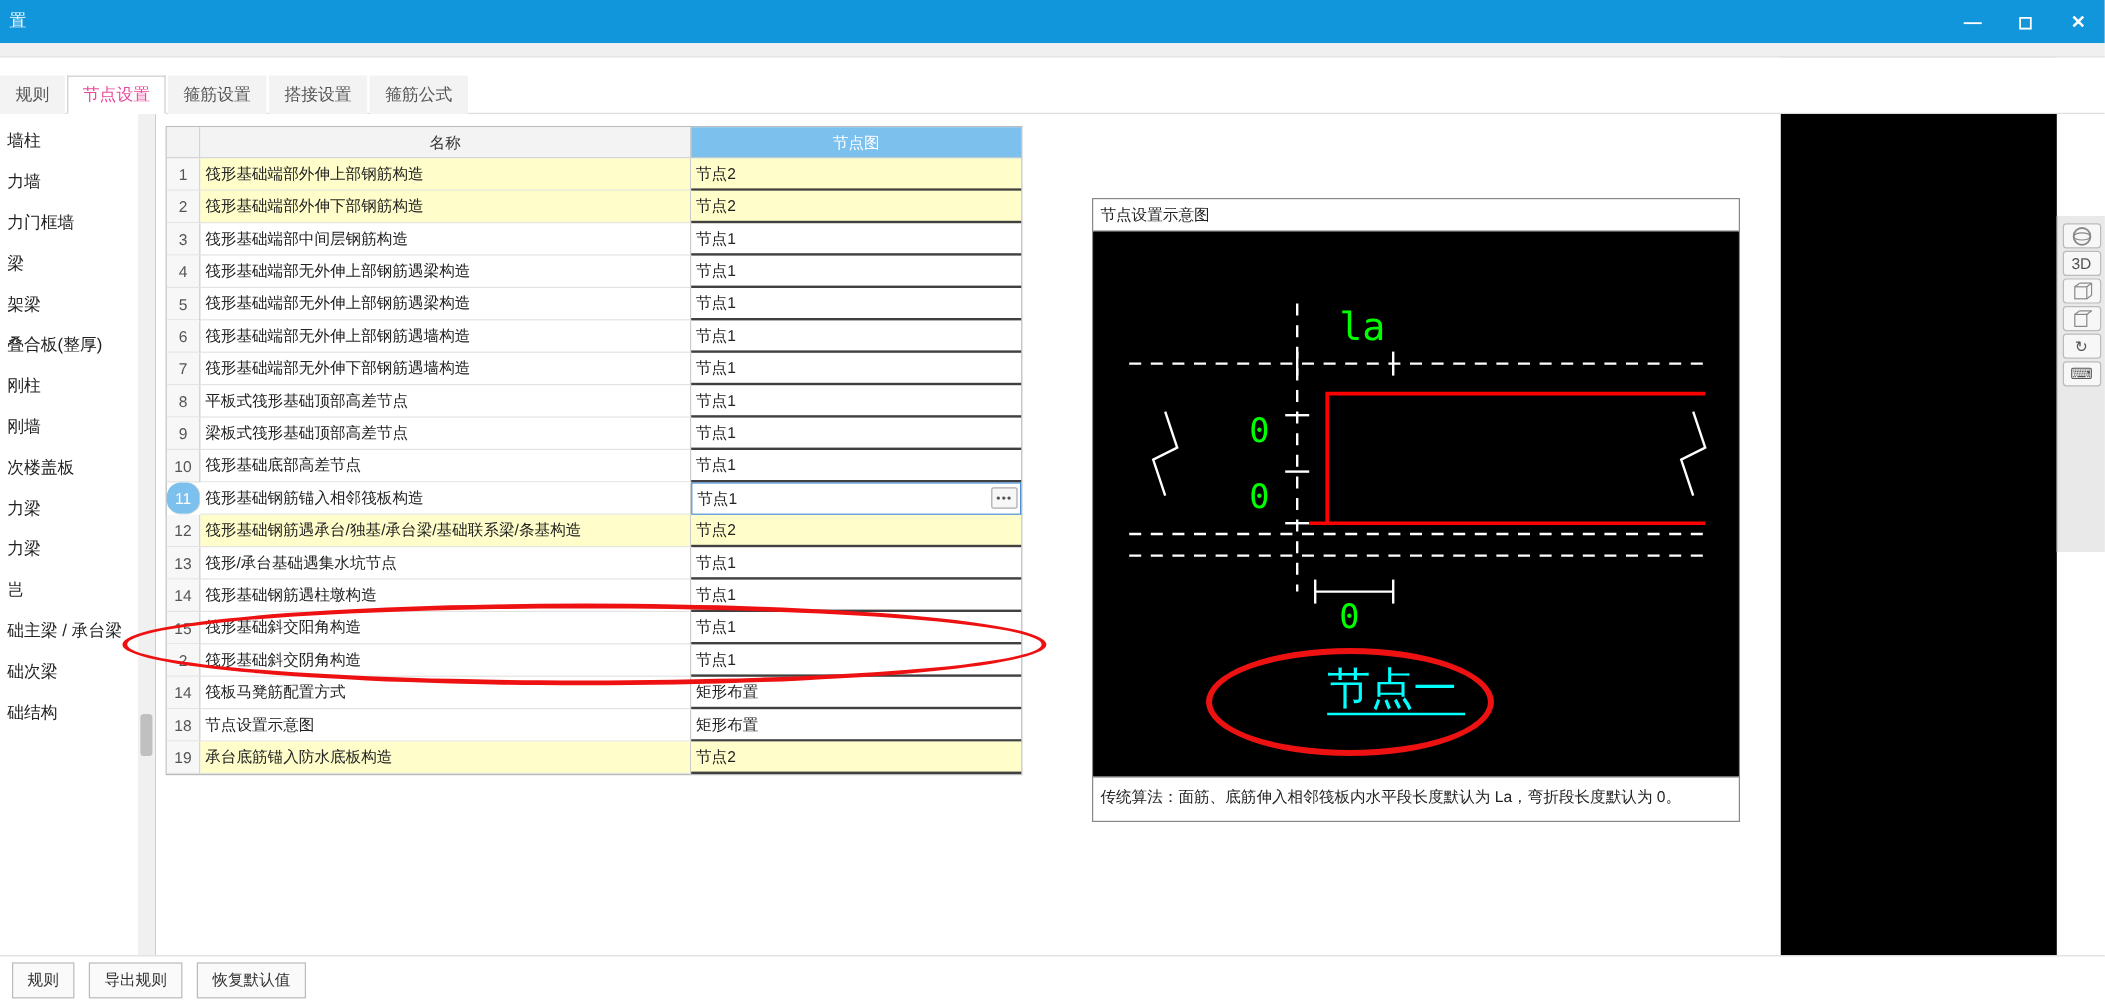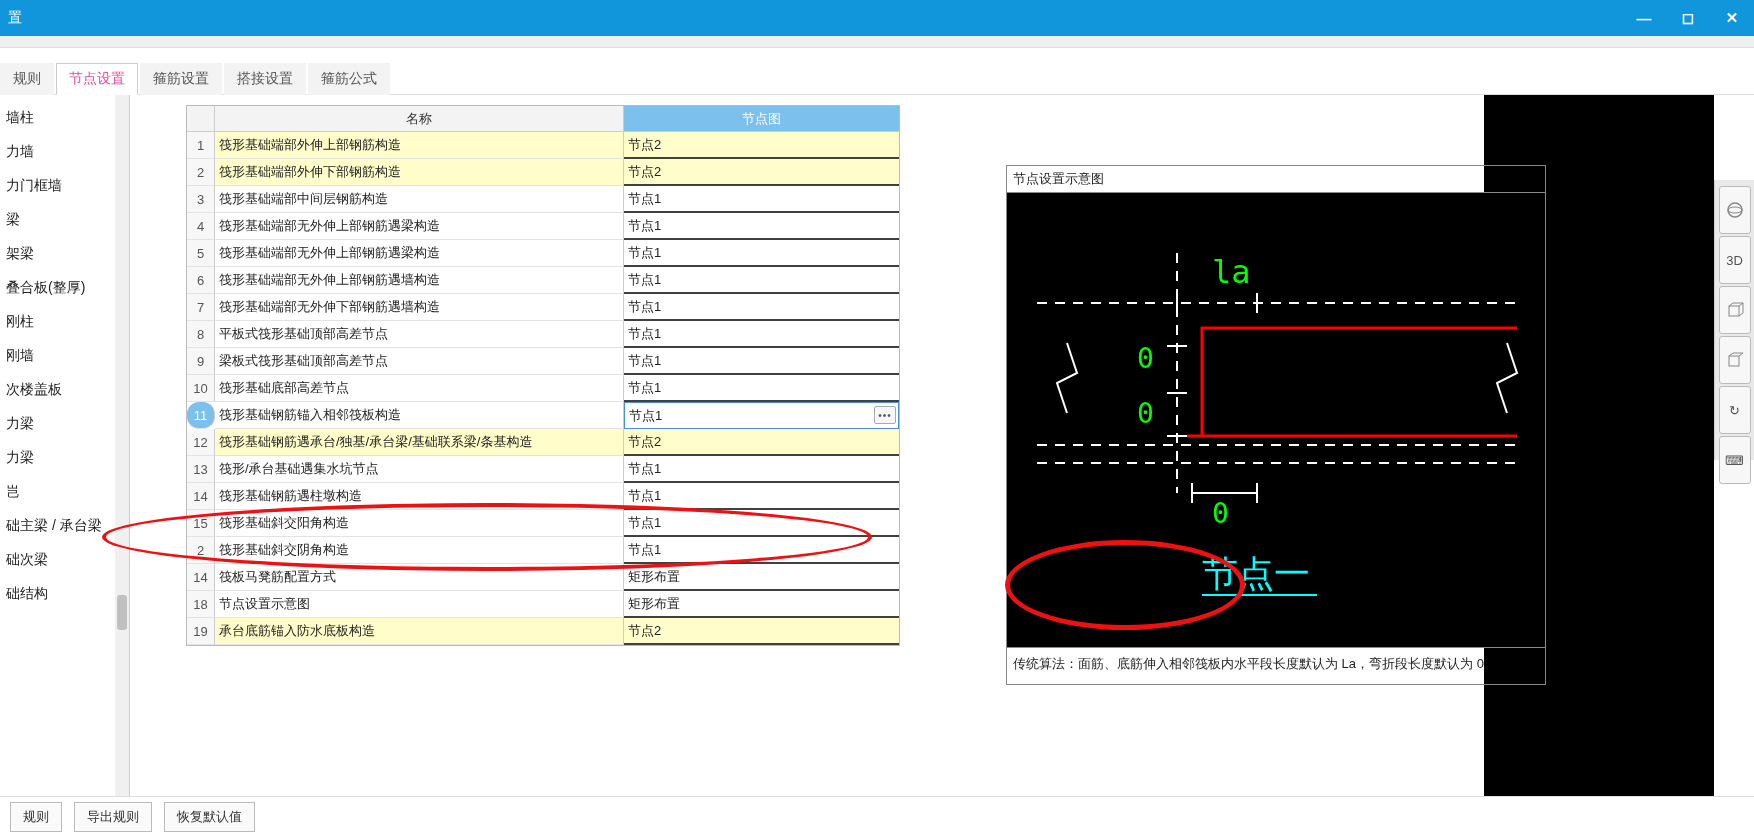--- a/index.html
+++ b/index.html
@@ -50,21 +50,20 @@
   .tab.active {
     background:#fff;
     border:1px solid #ccc;
     border-bottom:1px solid #fff;
     color:#ec4899;
   }
   .main {
     display:flex;
     height: calc(836px - 36px - 12px - 40px - 40px);
     position:relative;
-    gap:48px;
   }
   .sidebar {
     width:130px;
     border-right:1px solid #ccc;
     padding-top:6px;
     overflow:hidden;
     position:relative;
   }
   .sidebar-item{
     padding:8px 6px;
@@ -137,21 +136,21 @@
     position:absolute;left:0;bottom:0;right:0;height:40px;display:flex;gap:12px;align-items:center;padding-left:10px;border-top:1px solid #ddd;background:#fff;
   }
   .footer-btn{
     border:1px solid #bbb;padding:5px 12px;background:#fafafa;font-size:13px;color:#333;
   }
   .right-toolbar{
     position:absolute;right:0;top:180px;width:40px;background:#e9e9e9;border-left:1px solid #ccc;
     height:280px;padding-top:4px;
   }
   .rt-btn{
-    width:32px;height:48px;margin:2px auto;border:1px solid #bbb;background:#f7f7f7;display:flex;align-items:center;justify-content:center;font-size:13px;color:#555;border-radius:3px;
+    width:32px;height:21px;margin:2px auto;border:1px solid #bbb;background:#f7f7f7;display:flex;align-items:center;justify-content:center;font-size:13px;color:#555;border-radius:3px;
   }
   .dark-sliver{position:absolute;right:40px;top:48px;width:230px;height:788px;background:#000;z-index:-1;}
 </style>
 </head>
 <body>
 
 <div class="titlebar">
   <span class="title">置</span>
   <div class="win-controls">
     <div class="win-btn">—</div>

